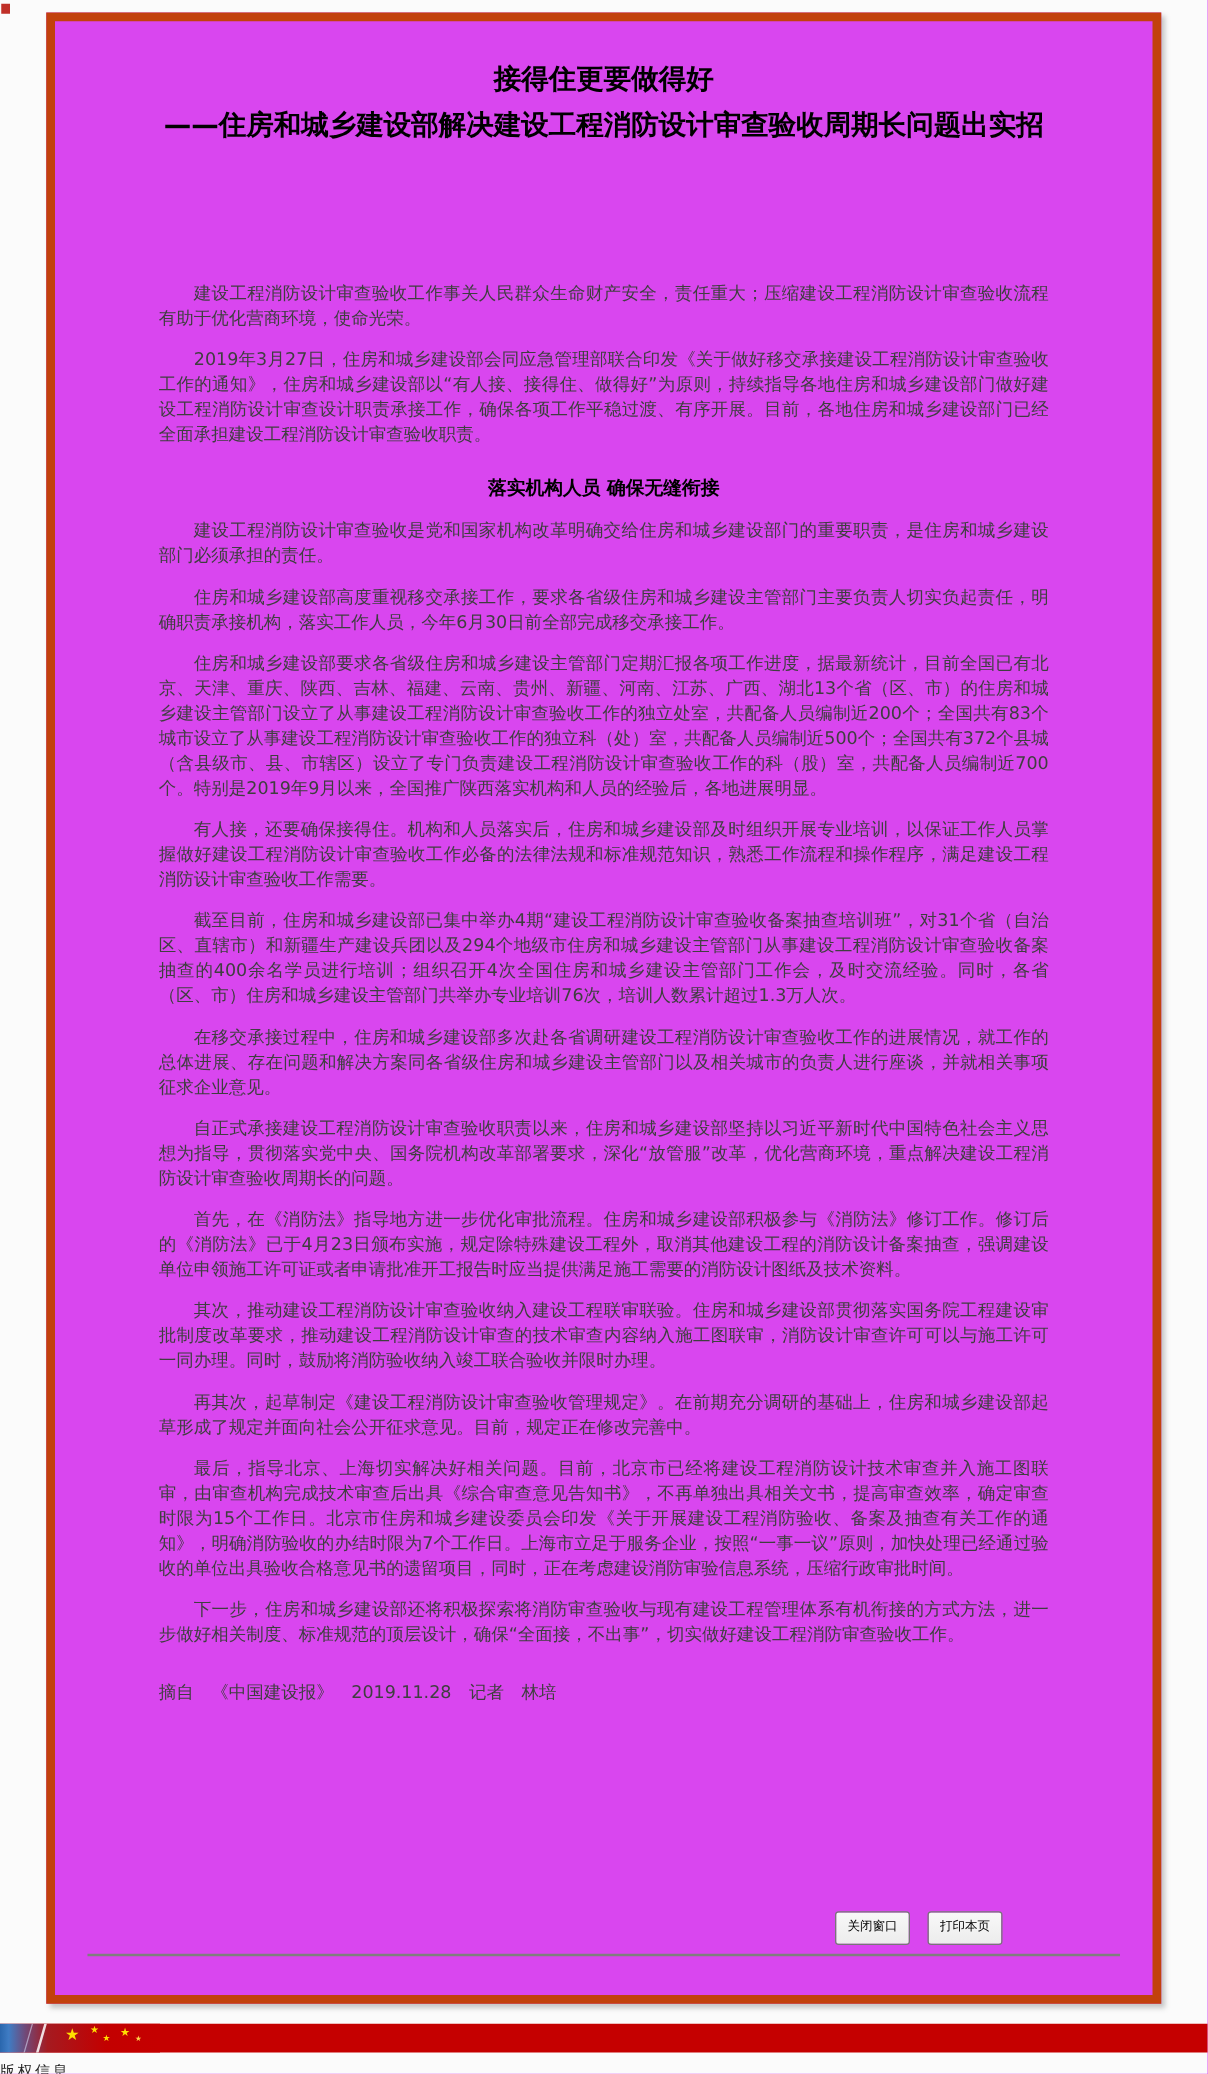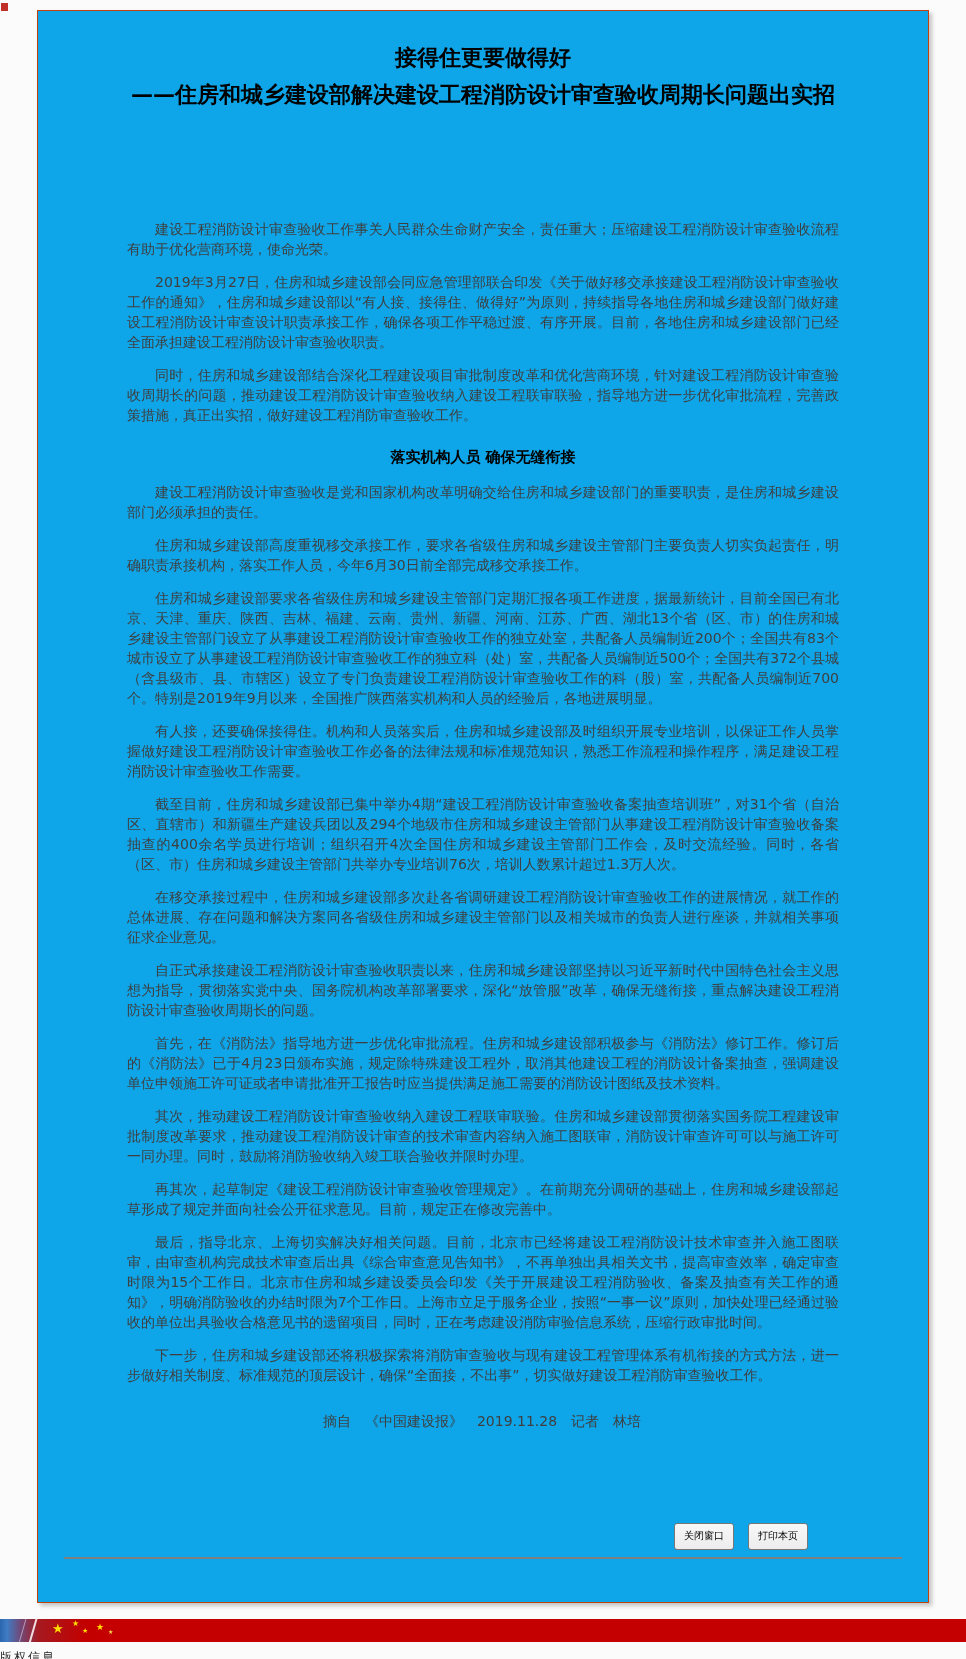--- a/index.html
+++ b/index.html
@@ -8,41 +8,41 @@
     width:966px; height:1659px; position:relative; overflow:hidden;
     background:#fbfbfb;
     font-family:"DejaVu Sans","Liberation Sans",sans-serif;
   }
   .corner-mark{
     position:absolute; left:1px; top:3px; width:7px; height:8px;
     background:#c03028;
   }
   .panel{
     position:absolute; left:37px; top:10px; width:892px; height:1593px;
-    background:#0ea5e9; border:1px solid #c2410c;
+    background:#d946ef; border:7px solid #c2410c;
     box-shadow:3px 3px 4px rgba(130,130,130,.45);
   }
   .titles{ padding-top:28px; }
   .title-line{
     text-align:center; font-weight:bold; font-size:22px; line-height:37px;
     color:#000;
   }
   .content{
     width:712px; margin:106px auto 16px auto;
     font-size:14px; line-height:20px; color:#3f3f3f;
   }
   .content p{
     margin:13px 0; text-indent:2em; text-align:justify;
   }
   .sec-heading{
     margin:22px 0 14px 0; text-align:center; font-size:15px; font-weight:bold;
     color:#000; line-height:21px;
   }
   .attribution{
-    margin-top:26px; text-align:center; padding-right:2px; color:#3f3f3f;
+    margin-top:26px; text-align:left; padding-right:2px; color:#3f3f3f;
   }
   .toolbar{
     position:absolute; top:1512px; right:120px; white-space:nowrap;
   }
   .toolbar button{
     font-family:"DejaVu Sans","Liberation Sans",sans-serif;
     font-size:10px; color:#000; line-height:18px;
     padding:3px 9px 4px 9px; margin-left:9px;
     background:linear-gradient(#f8f8f8,#ececec);
     border:1px solid #777; border-radius:3px; cursor:pointer;
@@ -90,31 +90,30 @@
   <div class="panel">
 
     <div class="titles">
       <div class="title-line">接得住更要做得好</div>
       <div class="title-line">——住房和城乡建设部解决建设工程消防设计审查验收周期长问题出实招</div>
     </div>
 
     <div class="content">
       <p>建设工程消防设计审查验收工作事关人民群众生命财产安全，责任重大；压缩建设工程消防设计审查验收流程有助于优化营商环境，使命光荣。</p>
       <p>2019年3月27日，住房和城乡建设部会同应急管理部联合印发《关于做好移交承接建设工程消防设计审查验收工作的通知》，住房和城乡建设部以“有人接、接得住、做得好”为原则，持续指导各地住房和城乡建设部门做好建设工程消防设计审查设计职责承接工作，确保各项工作平稳过渡、有序开展。目前，各地住房和城乡建设部门已经全面承担建设工程消防设计审查验收职责。</p>
-      <p>同时，住房和城乡建设部结合深化工程建设项目审批制度改革和优化营商环境，针对建设工程消防设计审查验收周期长的问题，推动建设工程消防设计审查验收纳入建设工程联审联验，指导地方进一步优化审批流程，完善政策措施，真正出实招，做好建设工程消防审查验收工作。</p>
 
       <div class="sec-heading">落实机构人员 确保无缝衔接</div>
       <p>建设工程消防设计审查验收是党和国家机构改革明确交给住房和城乡建设部门的重要职责，是住房和城乡建设部门必须承担的责任。</p>
       <p>住房和城乡建设部高度重视移交承接工作，要求各省级住房和城乡建设主管部门主要负责人切实负起责任，明确职责承接机构，落实工作人员，今年6月30日前全部完成移交承接工作。</p>
       <p>住房和城乡建设部要求各省级住房和城乡建设主管部门定期汇报各项工作进度，据最新统计，目前全国已有北京、天津、重庆、陕西、吉林、福建、云南、贵州、新疆、河南、江苏、广西、湖北13个省（区、市）的住房和城乡建设主管部门设立了从事建设工程消防设计审查验收工作的独立处室，共配备人员编制近200个；全国共有83个城市设立了从事建设工程消防设计审查验收工作的独立科（处）室，共配备人员编制近500个；全国共有372个县城（含县级市、县、市辖区）设立了专门负责建设工程消防设计审查验收工作的科（股）室，共配备人员编制近700个。特别是2019年9月以来，全国推广陕西落实机构和人员的经验后，各地进展明显。</p>
       <p>有人接，还要确保接得住。机构和人员落实后，住房和城乡建设部及时组织开展专业培训，以保证工作人员掌握做好建设工程消防设计审查验收工作必备的法律法规和标准规范知识，熟悉工作流程和操作程序，满足建设工程消防设计审查验收工作需要。</p>
       <p>截至目前，住房和城乡建设部已集中举办4期“建设工程消防设计审查验收备案抽查培训班”，对31个省（自治区、直辖市）和新疆生产建设兵团以及294个地级市住房和城乡建设主管部门从事建设工程消防设计审查验收备案抽查的400余名学员进行培训；组织召开4次全国住房和城乡建设主管部门工作会，及时交流经验。同时，各省（区、市）住房和城乡建设主管部门共举办专业培训76次，培训人数累计超过1.3万人次。</p>
       <p>在移交承接过程中，住房和城乡建设部多次赴各省调研建设工程消防设计审查验收工作的进展情况，就工作的总体进展、存在问题和解决方案同各省级住房和城乡建设主管部门以及相关城市的负责人进行座谈，并就相关事项征求企业意见。</p>
 
-      <p>自正式承接建设工程消防设计审查验收职责以来，住房和城乡建设部坚持以习近平新时代中国特色社会主义思想为指导，贯彻落实党中央、国务院机构改革部署要求，深化“放管服”改革，确保无缝衔接，重点解决建设工程消防设计审查验收周期长的问题。</p>
+      <p>自正式承接建设工程消防设计审查验收职责以来，住房和城乡建设部坚持以习近平新时代中国特色社会主义思想为指导，贯彻落实党中央、国务院机构改革部署要求，深化“放管服”改革，优化营商环境，重点解决建设工程消防设计审查验收周期长的问题。</p>
       <p>首先，在《消防法》指导地方进一步优化审批流程。住房和城乡建设部积极参与《消防法》修订工作。修订后的《消防法》已于4月23日颁布实施，规定除特殊建设工程外，取消其他建设工程的消防设计备案抽查，强调建设单位申领施工许可证或者申请批准开工报告时应当提供满足施工需要的消防设计图纸及技术资料。</p>
       <p>其次，推动建设工程消防设计审查验收纳入建设工程联审联验。住房和城乡建设部贯彻落实国务院工程建设审批制度改革要求，推动建设工程消防设计审查的技术审查内容纳入施工图联审，消防设计审查许可可以与施工许可一同办理。同时，鼓励将消防验收纳入竣工联合验收并限时办理。</p>
       <p>再其次，起草制定《建设工程消防设计审查验收管理规定》。在前期充分调研的基础上，住房和城乡建设部起草形成了规定并面向社会公开征求意见。目前，规定正在修改完善中。</p>
       <p>最后，指导北京、上海切实解决好相关问题。目前，北京市已经将建设工程消防设计技术审查并入施工图联审，由审查机构完成技术审查后出具《综合审查意见告知书》，不再单独出具相关文书，提高审查效率，确定审查时限为15个工作日。北京市住房和城乡建设委员会印发《关于开展建设工程消防验收、备案及抽查有关工作的通知》，明确消防验收的办结时限为7个工作日。上海市立足于服务企业，按照“一事一议”原则，加快处理已经通过验收的单位出具验收合格意见书的遗留项目，同时，正在考虑建设消防审验信息系统，压缩行政审批时间。</p>
       <p>下一步，住房和城乡建设部还将积极探索将消防审查验收与现有建设工程管理体系有机衔接的方式方法，进一步做好相关制度、标准规范的顶层设计，确保“全面接，不出事”，切实做好建设工程消防审查验收工作。</p>
 
       <div class="attribution">摘自　《中国建设报》　2019.11.28　记者　林培</div>
     </div>
 
     <div class="toolbar">

